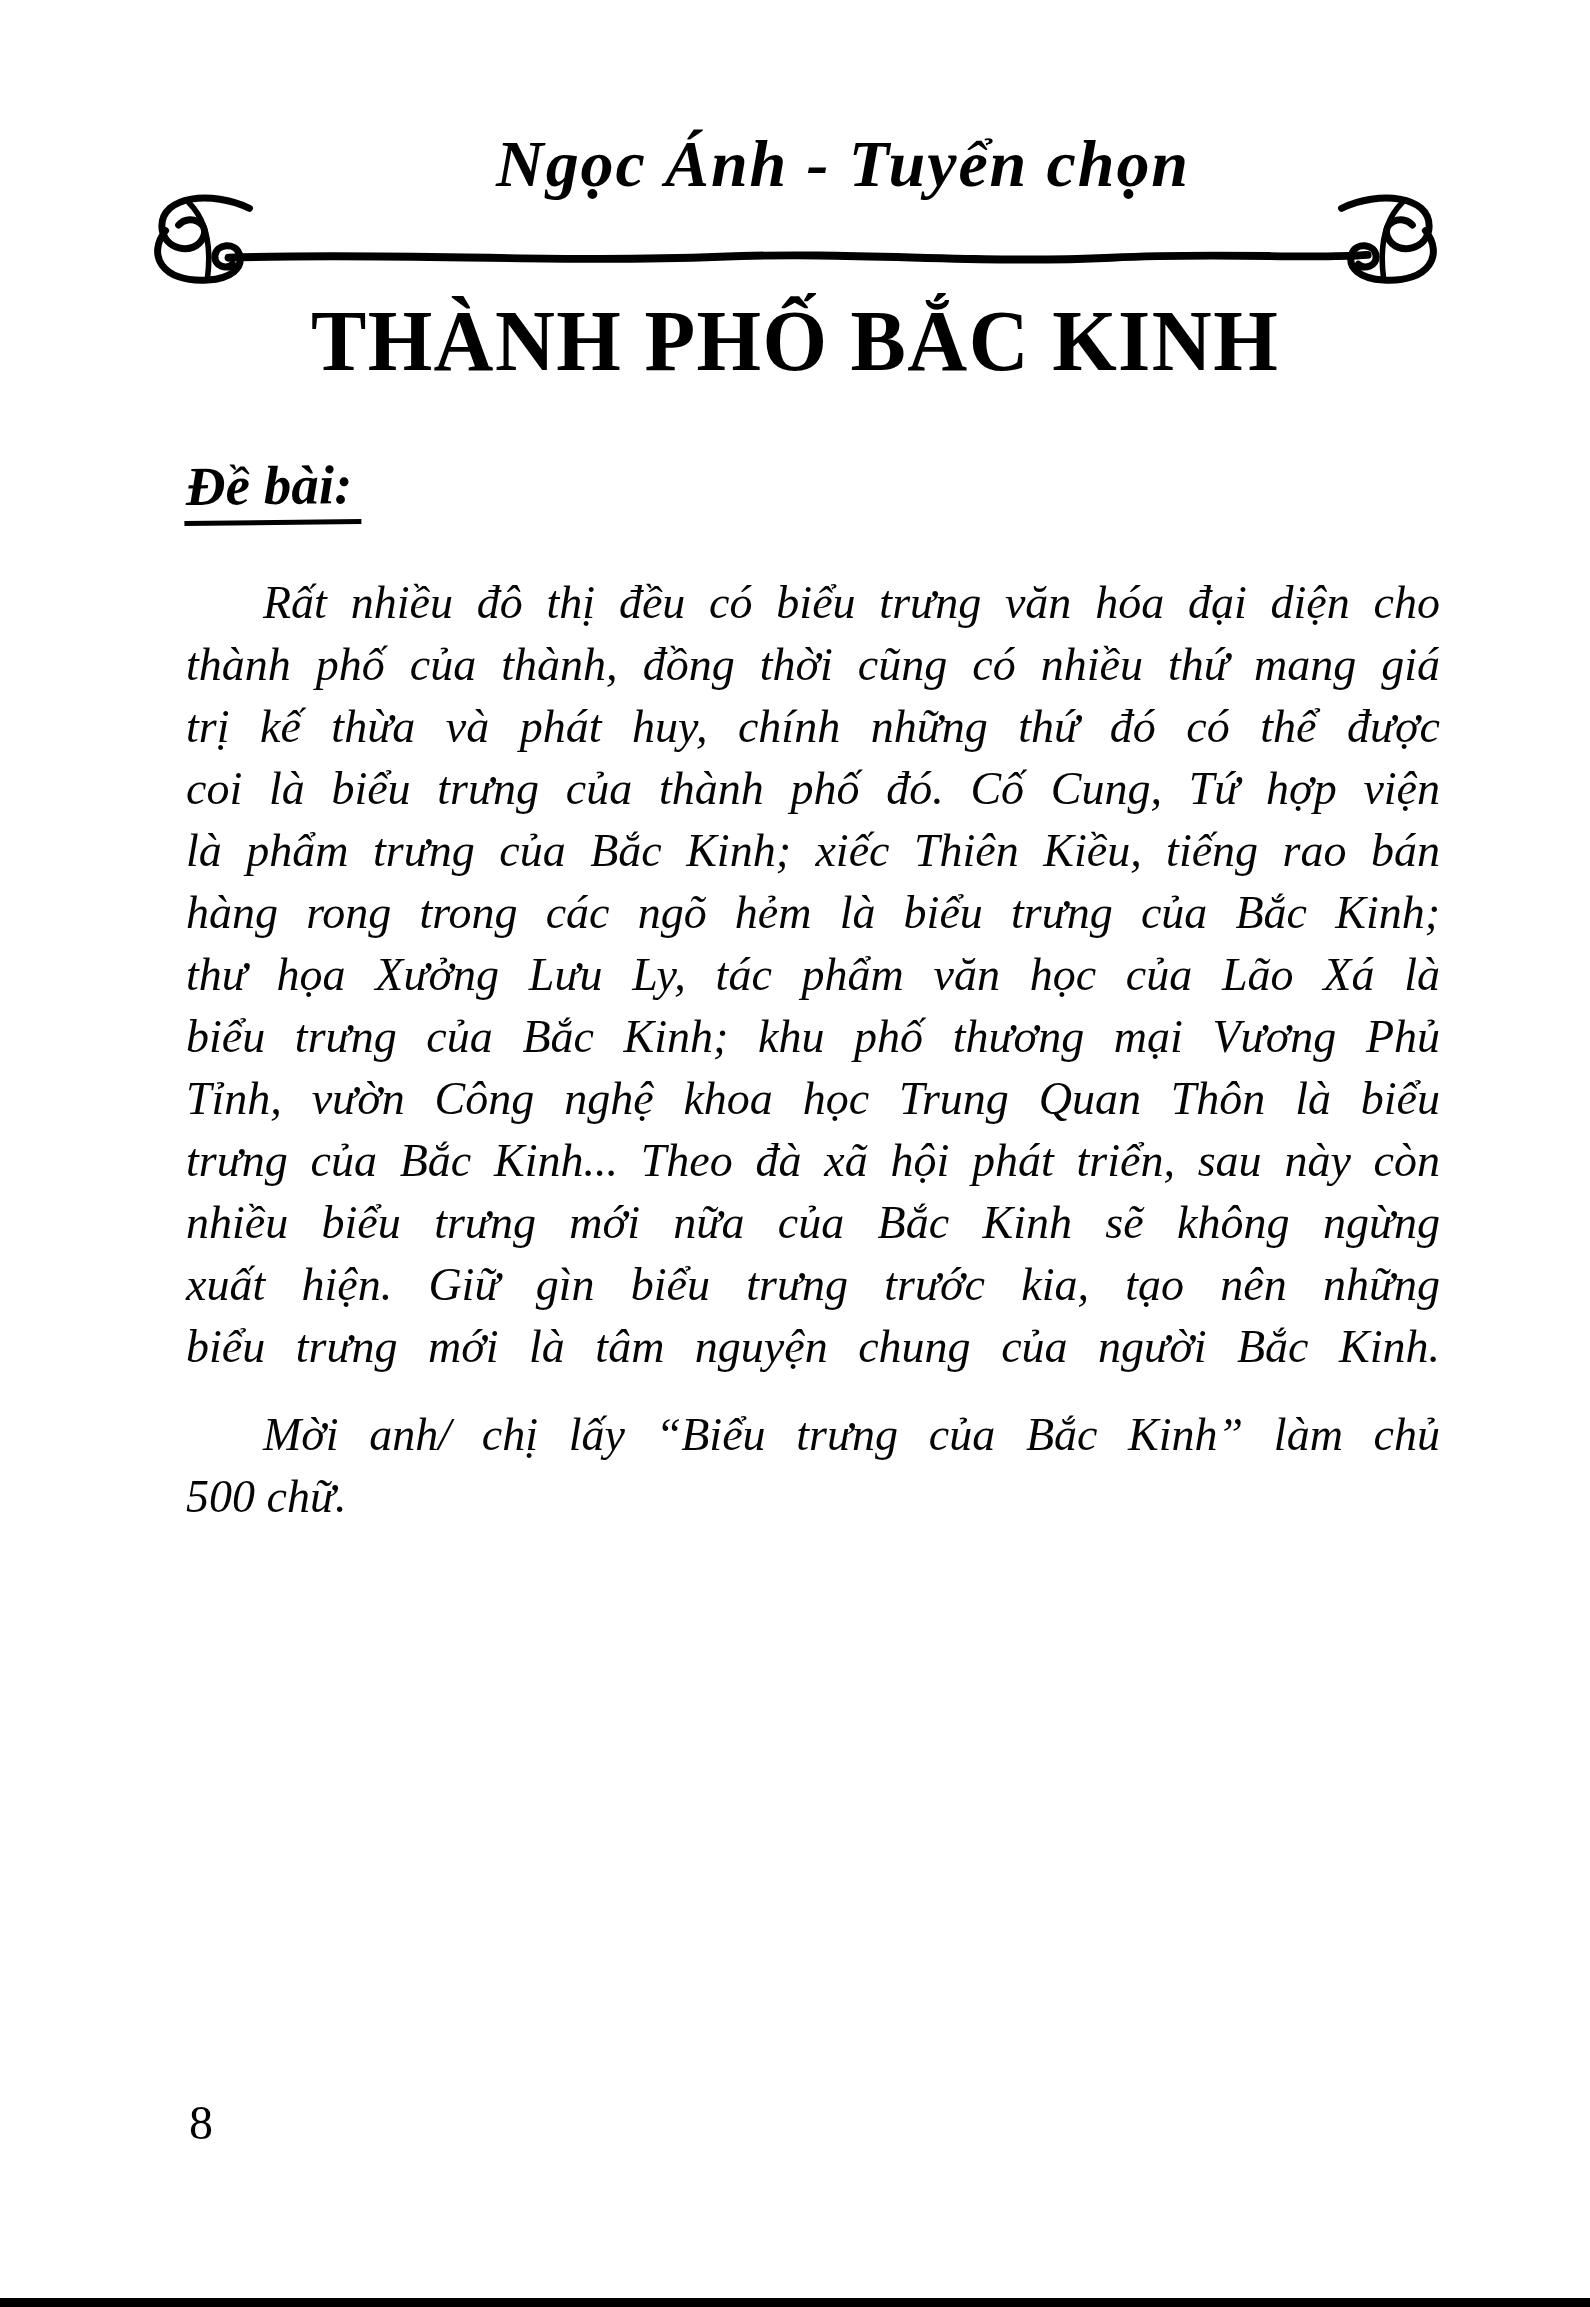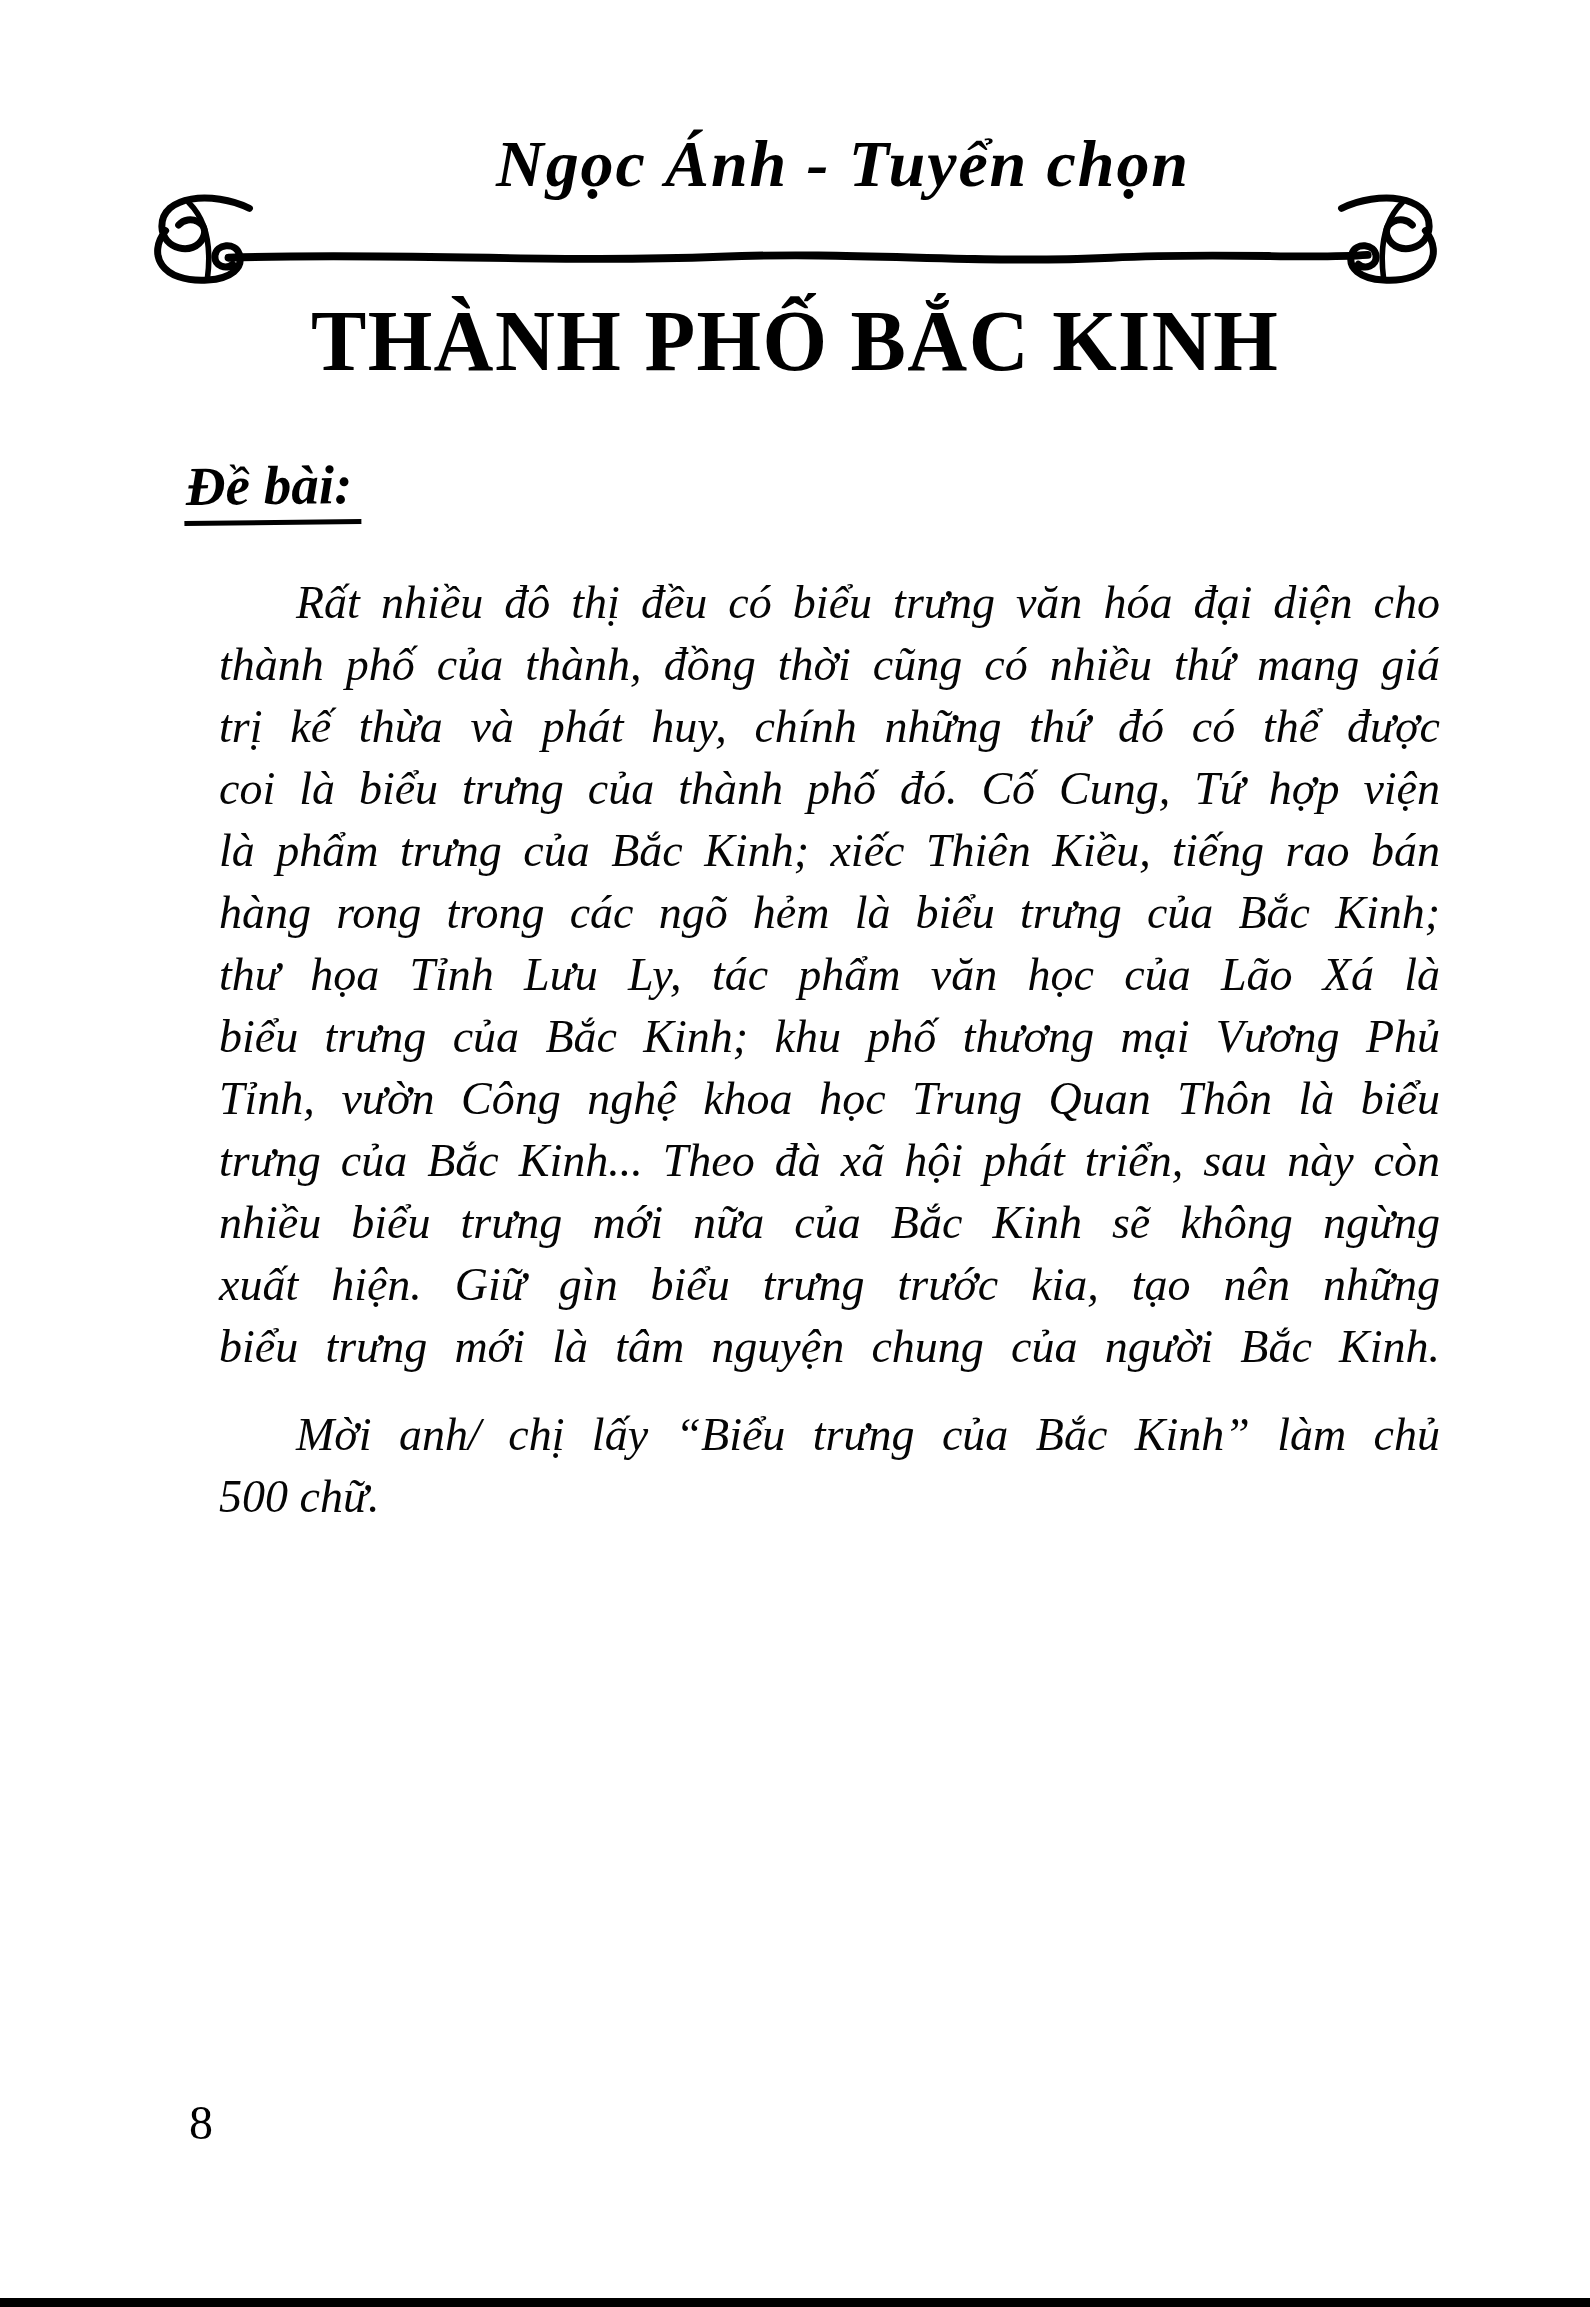--- a/index.html
+++ b/index.html
@@ -77,21 +77,20 @@
     font-size: 46px;
     line-height: 62px;
     color: #050505;
   }
   .para { margin: 0; }
   .para + .para { margin-top: 26px; }
   .line {
     text-align: justify;
     text-align-last: justify;
     white-space: normal;
-    margin-left: 33px;
   }
   .para .line:first-child { text-indent: 77px; }
   .para:last-child .line:last-child { text-align-last: left; }
 
   
   .page-number {
     position: absolute;
     top: 2095px;
     left: 189px;
     font-family: "Liberation Serif", serif;
@@ -134,21 +133,21 @@
   <div class="section-label">Đề bài:</div>
 
   <div class="body-text">
       <div class="para">
         <div class="line">Rất nhiều đô thị đều có biểu trưng văn hóa đại diện cho</div>
         <div class="line">thành phố của thành, đồng thời cũng có nhiều thứ mang giá</div>
         <div class="line">trị kế thừa và phát huy, chính những thứ đó có thể được</div>
         <div class="line">coi là biểu trưng của thành phố đó. Cố Cung, Tứ hợp viện</div>
         <div class="line">là phẩm trưng của Bắc Kinh; xiếc Thiên Kiều, tiếng rao bán</div>
         <div class="line">hàng rong trong các ngõ hẻm là biểu trưng của Bắc Kinh;</div>
-        <div class="line">thư họa Tỉnh Lưu Ly, tác phẩm văn học của Lão Xá là</div>
+        <div class="line">thư họa Xưởng Lưu Ly, tác phẩm văn học của Lão Xá là</div>
         <div class="line">biểu trưng của Bắc Kinh; khu phố thương mại Vương Phủ</div>
         <div class="line">Tỉnh, vườn Công nghệ khoa học Trung Quan Thôn là biểu</div>
         <div class="line">trưng của Bắc Kinh... Theo đà xã hội phát triển, sau này còn</div>
         <div class="line">nhiều biểu trưng mới nữa của Bắc Kinh sẽ không ngừng</div>
         <div class="line">xuất hiện. Giữ gìn biểu trưng trước kia, tạo nên những</div>
         <div class="line">biểu trưng mới là tâm nguyện chung của người Bắc Kinh.</div>
       </div>
       <div class="para">
         <div class="line">Mời anh/ chị lấy “Biểu trưng của Bắc Kinh” làm chủ</div>
         <div class="line">500 chữ.</div>

